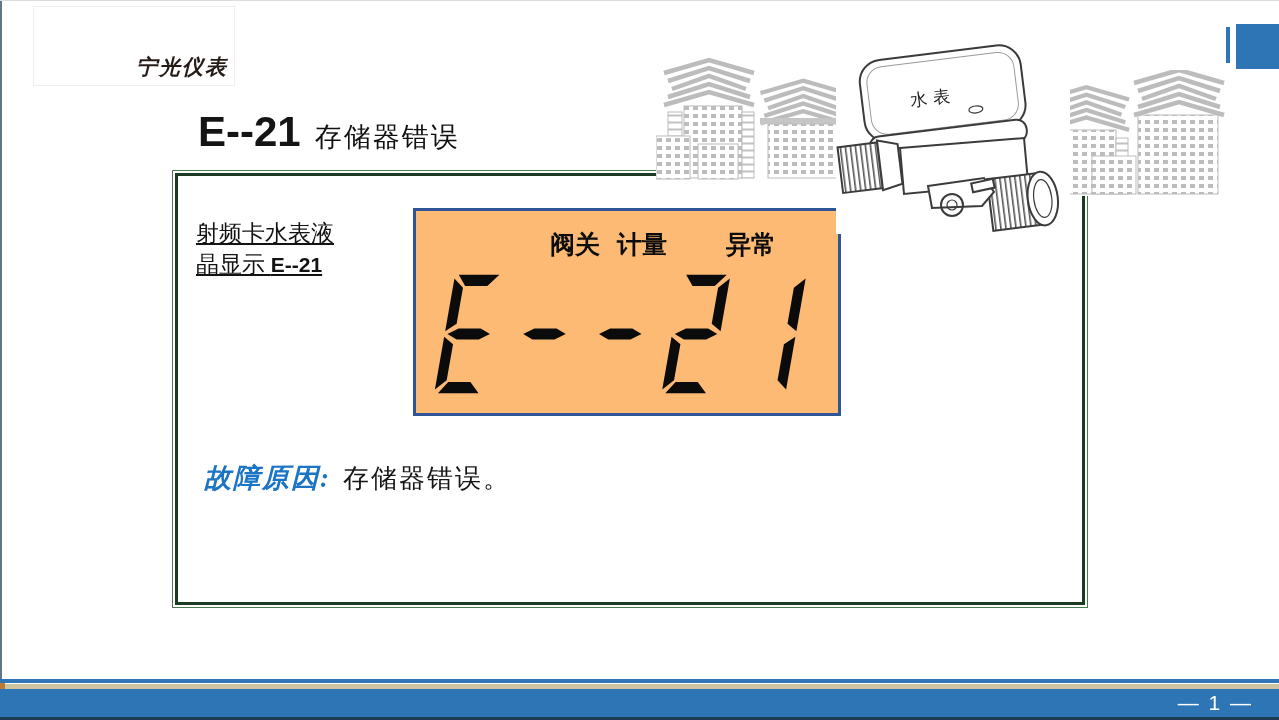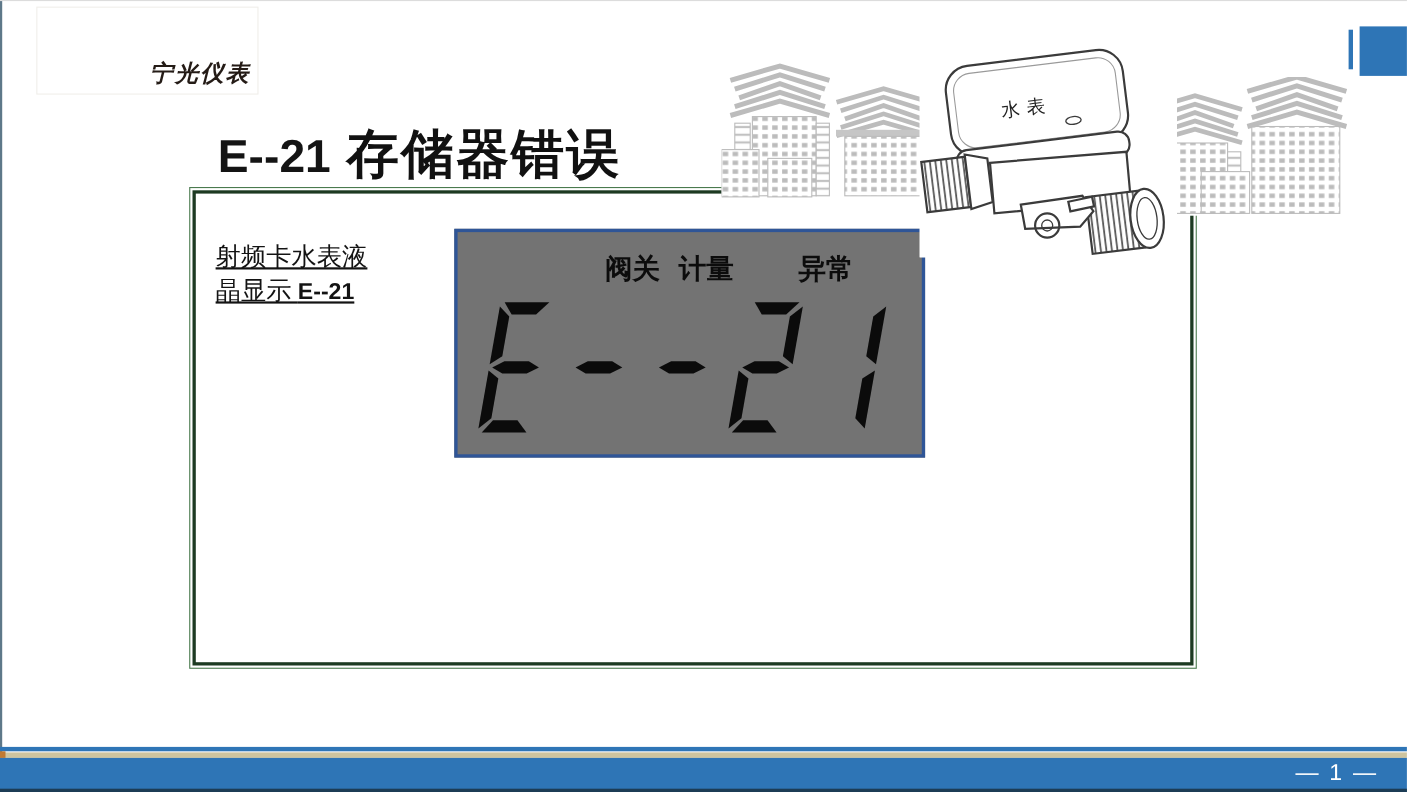--- a/index.html
+++ b/index.html
@@ -15,33 +15,33 @@
   
   .logo{left:33px;top:6px;width:200px;height:78px;background:#fff;border:1px solid #f0eeea;}
   .logo-row{position:absolute;left:24px;top:10px;white-space:nowrap;}
   .logo-brand{font-size:35px;font-weight:bold;color:#E60012;letter-spacing:-1px;}
   .logo-brand-cn{font-size:33px;font-weight:bold;color:#241b16;margin-left:9px;font-family:"Liberation Sans",sans-serif;}
   .logo-sub{position:absolute;left:102px;top:46px;font-size:21px;font-weight:bold;color:#241b16;letter-spacing:2px;font-style:italic;}
 
   
   .title{left:198px;top:108px;white-space:nowrap;}
   .title-code{font-size:42px;font-weight:bold;color:#141414;font-family:"Liberation Sans",sans-serif;margin-right:14px;}
-  .title-text{font-size:48px;font-weight:bold;color:#111;font-family:"Liberation Serif",serif;letter-spacing:2px;}
+  .title-text{font-size:27px;font-weight:normal;color:#111;font-family:"Liberation Serif",serif;letter-spacing:2px;}
 
   
   .frame{left:172px;top:170px;width:916px;height:438px;border:1px solid #4a7a4e;padding:2px;box-sizing:border-box;z-index:1;}
   .frame-inner{width:100%;height:100%;border:3px solid #1d3a22;box-sizing:border-box;}
 
   
   .desc{left:196px;top:218px;width:150px;font-family:"Liberation Serif",serif;
         font-size:23px;line-height:31px;color:#131313;z-index:3;text-decoration:underline;}
   .desc-code{font-family:"Liberation Sans",sans-serif;font-weight:bold;font-size:21px;white-space:nowrap;}
 
   
-  .lcd{left:413px;top:208px;width:428px;height:208px;background:#737373;border:3px solid #2F5597;box-sizing:border-box;z-index:3;}
+  .lcd{left:413px;top:208px;width:428px;height:208px;background:#fdba74;border:3px solid #2F5597;box-sizing:border-box;z-index:3;}
   .lcd-ann{margin-top:17px;padding-left:134px;white-space:nowrap;font-weight:bold;font-size:25px;color:#0c0c0c;}
   .lcd-ann .a2{margin-left:10px;}
   .lcd-ann .a3{margin-left:52px;}
   .lcd-digits{margin-left:16px;margin-top:12px;}
 
   
   .faults{left:204px;top:460px;z-index:3;}
   .fault-row{height:41px;white-space:nowrap;}
   .fault-label{font-family:"Liberation Serif",serif;font-weight:bold;font-style:italic;
                font-size:27px;color:#1B74C4;letter-spacing:2px;}
@@ -115,20 +115,23 @@
           </g>
           <g transform="translate(328,0)">
             <polygon points="52,4 52,61 41,53 41,14" fill="#0b0b0b"></polygon>
             <polygon points="52,67 52,124 41,114 41,75" fill="#0b0b0b"></polygon>
           </g>
         </g>
       </svg></div>
 </div>
 
 <div class="abs faults">
+  <div class="fault-row">
+    <span class="fault-label">故障原因:</span><span class="fault-content">存储器错误。</span>
+  </div>
 </div>
 
 <svg class="abs bld-left" width="206" height="124" viewBox="0 0 206 124">
   <defs>
     <pattern id="win" width="9" height="8" patternUnits="userSpaceOnUse">
       <rect width="9" height="8" fill="#ffffff"></rect>
       <rect x="1" y="2" width="5" height="4" fill="#BCBCBC"></rect>
     </pattern>
     <pattern id="hstripe" width="6" height="7" patternUnits="userSpaceOnUse">
       <rect width="6" height="7" fill="#ffffff"></rect>

